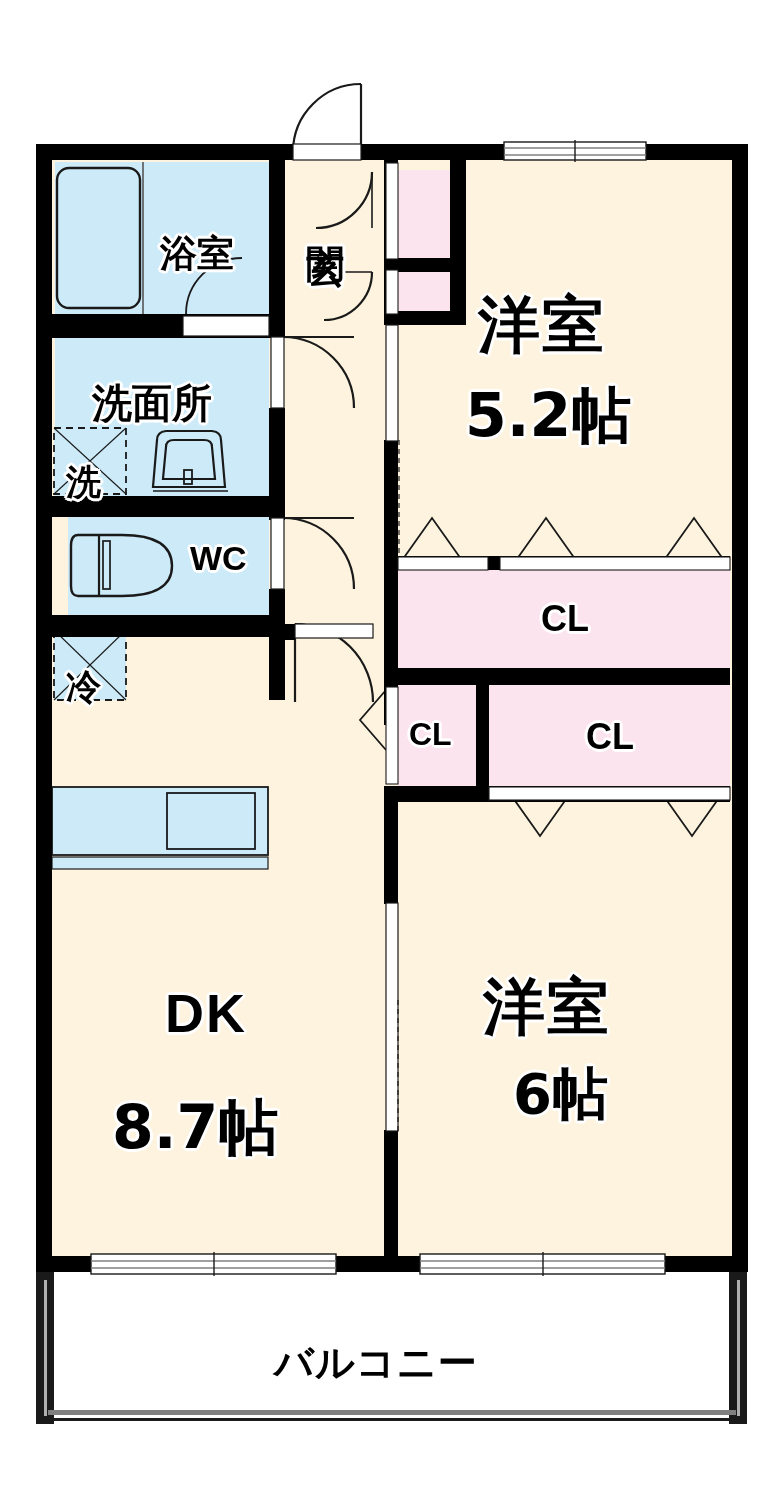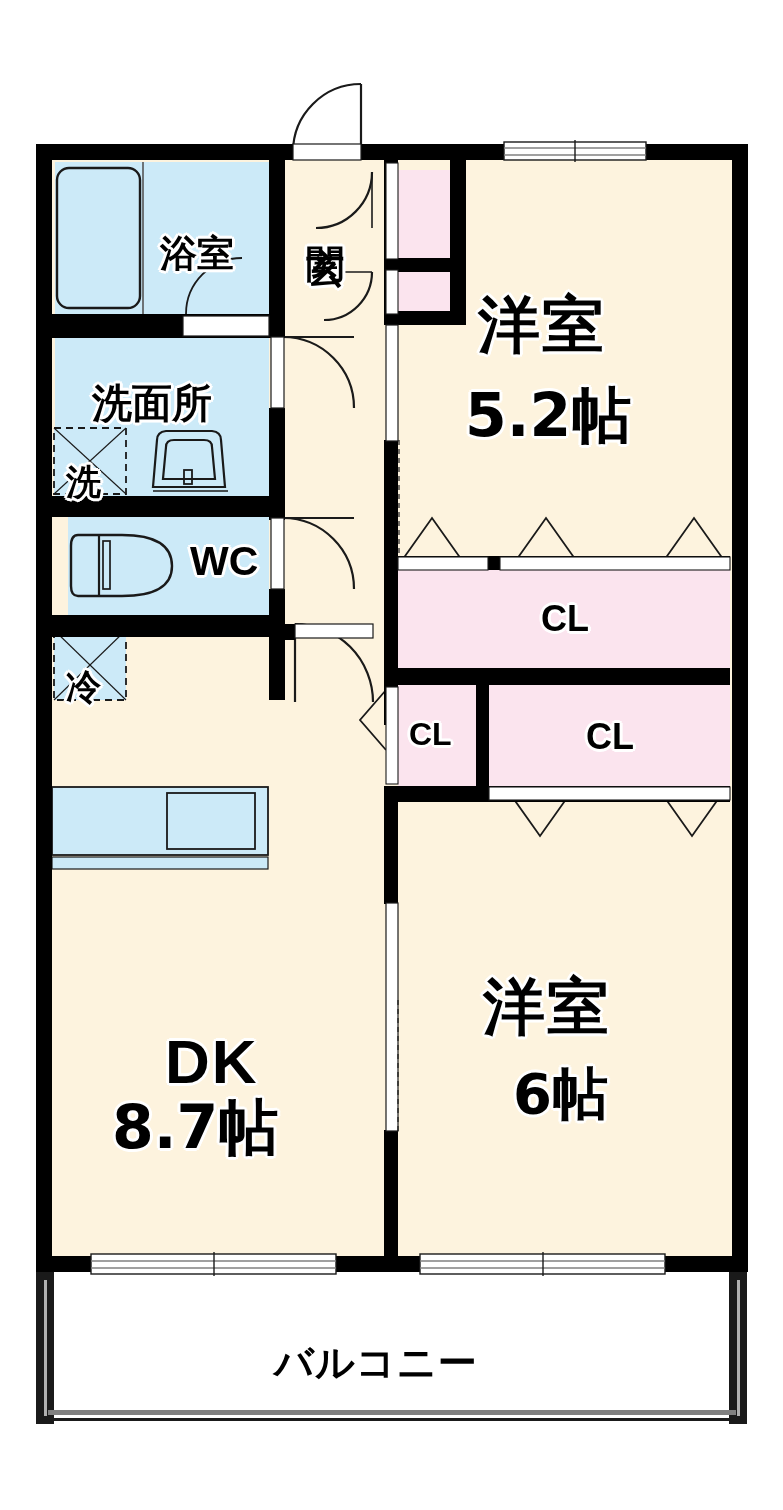--- a/index.html
+++ b/index.html
@@ -190,34 +190,34 @@
     <rect x="48" y="1418" width="688" height="3" fill="#1A1A1A"></rect>
   </g>
 </svg>
 
 <div class="lbl jp" style="left:160px;top:210px;font-size:37px;">浴室</div>
 
 <div class="lbl jp" style="left:92px;top:358px;font-size:40px;">洗面所</div>
 
 <div class="lbl jp" style="left:66px;top:440px;font-size:35px;">洗</div>
 
-<div class="lbl" style="left:190px;top:540px;font-size:41px;">WC</div>
+<div class="lbl" style="left:190px;top:540px;font-size:34px;">WC</div>
 
 <div class="lbl jp" style="left:66px;top:645px;font-size:35px;">冷</div>
 
 <div class="lbl jp vert" style="left:305px;top:192px;font-size:38px;">玄関</div>
 
 <div class="lbl jp" style="left:478px;top:268px;font-size:62px;letter-spacing:2px;">洋室</div>
 <div class="lbl jp" style="left:465px;top:360px;font-size:60px;">5.2帖</div>
 
 <div class="lbl" style="left:541px;top:600px;font-size:36px;">CL</div>
 
 <div class="lbl" style="left:409px;top:718px;font-size:32px;">CL</div>
 
 <div class="lbl" style="left:586px;top:718px;font-size:36px;">CL</div>
 
-<div class="lbl" style="left:165px;top:985px;font-size:62px;letter-spacing:2px;margin-top:44px;">DK</div>
+<div class="lbl" style="left:165px;top:985px;font-size:54px;letter-spacing:2px;">DK</div>
 <div class="lbl jp" style="left:112px;top:1072px;font-size:60px;">8.7帖</div>
 
 <div class="lbl jp" style="left:483px;top:950px;font-size:62px;letter-spacing:2px;">洋室</div>
 <div class="lbl jp" style="left:513px;top:1040px;font-size:56px;">6帖</div>
 
 <div class="lbl jp nosh" style="left:274px;top:1318px;font-size:39px;letter-spacing:1px;text-align:center;">バルコニー</div>
 
 </body></html>

